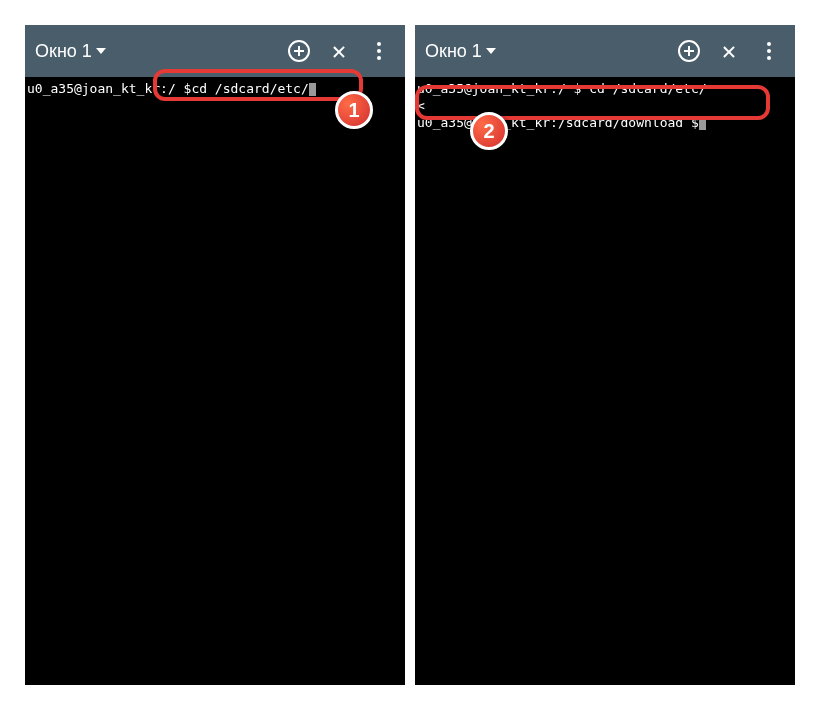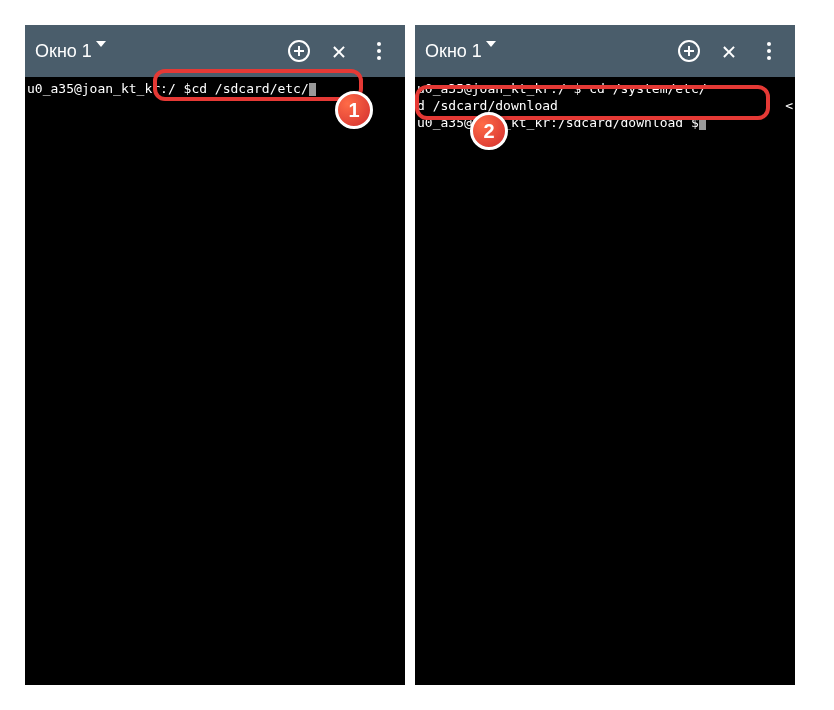--- a/index.html
+++ b/index.html
@@ -27,20 +27,21 @@
       align-items: center;
       padding: 0 10px;
       gap: 8px;
     }
     .window-title {
       color: #fff;
       font-size: 18px;
       font-family: sans-serif;
       flex: 1;
       display: flex;
+      align-items: center;
       gap: 4px;
     }
     .triangle-down {
       width: 0;
       height: 0;
       border-left: 5px solid transparent;
       border-right: 5px solid transparent;
       border-top: 6px solid #fff;
     }
     .toolbar-icon {
@@ -193,24 +194,23 @@
     <div class="toolbar-icon">
       <div class="dots">
         <span></span>
           <span></span>
           <span></span>
       </div>
     </div>
   </div>
   <div class="terminal">
     <div class="terminal-line">
-      <span>u0_a35@joan_kt_kr:/ $ cd /system/etc/</span>
+      <span>u0_a35@joan_kt_kr:/ $ cd /sdcard/etc/</span>
     </div>
     <div class="terminal-line right-align">
-      <span>d /sdcard/download</span>
       <span class="right-arrow">&lt;</span>
     </div>
     <div class="terminal-line">
       <span>u0_a35@joan_kt_kr:/sdcard/download $ </span>
         <span class="cursor-block"></span>
     </div>
     <div class="highlight-box" style="top:8px; left:0px; width:355px; height:35px;"></div>
     <div class="badge" style="top:35px; left:55px;">
       <span>2</span>
     </div>

